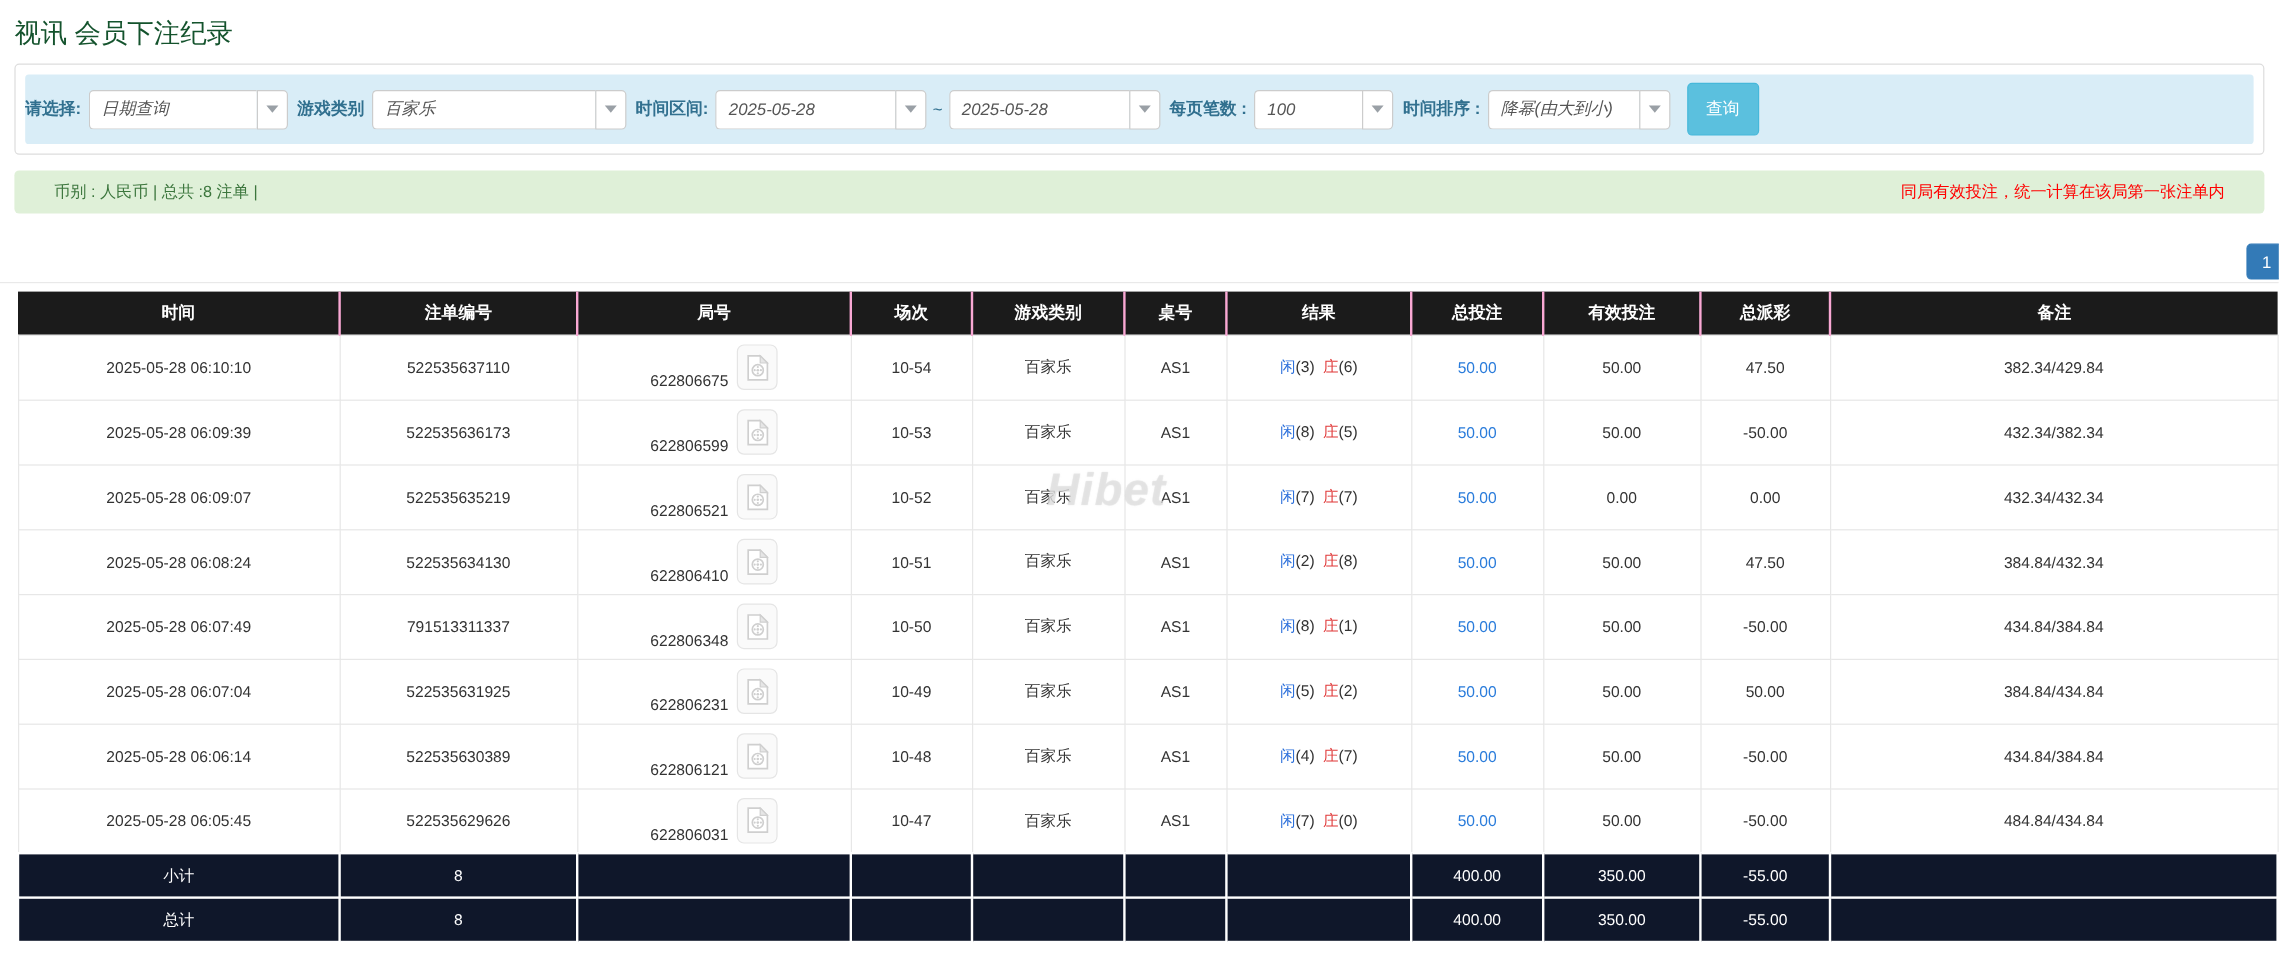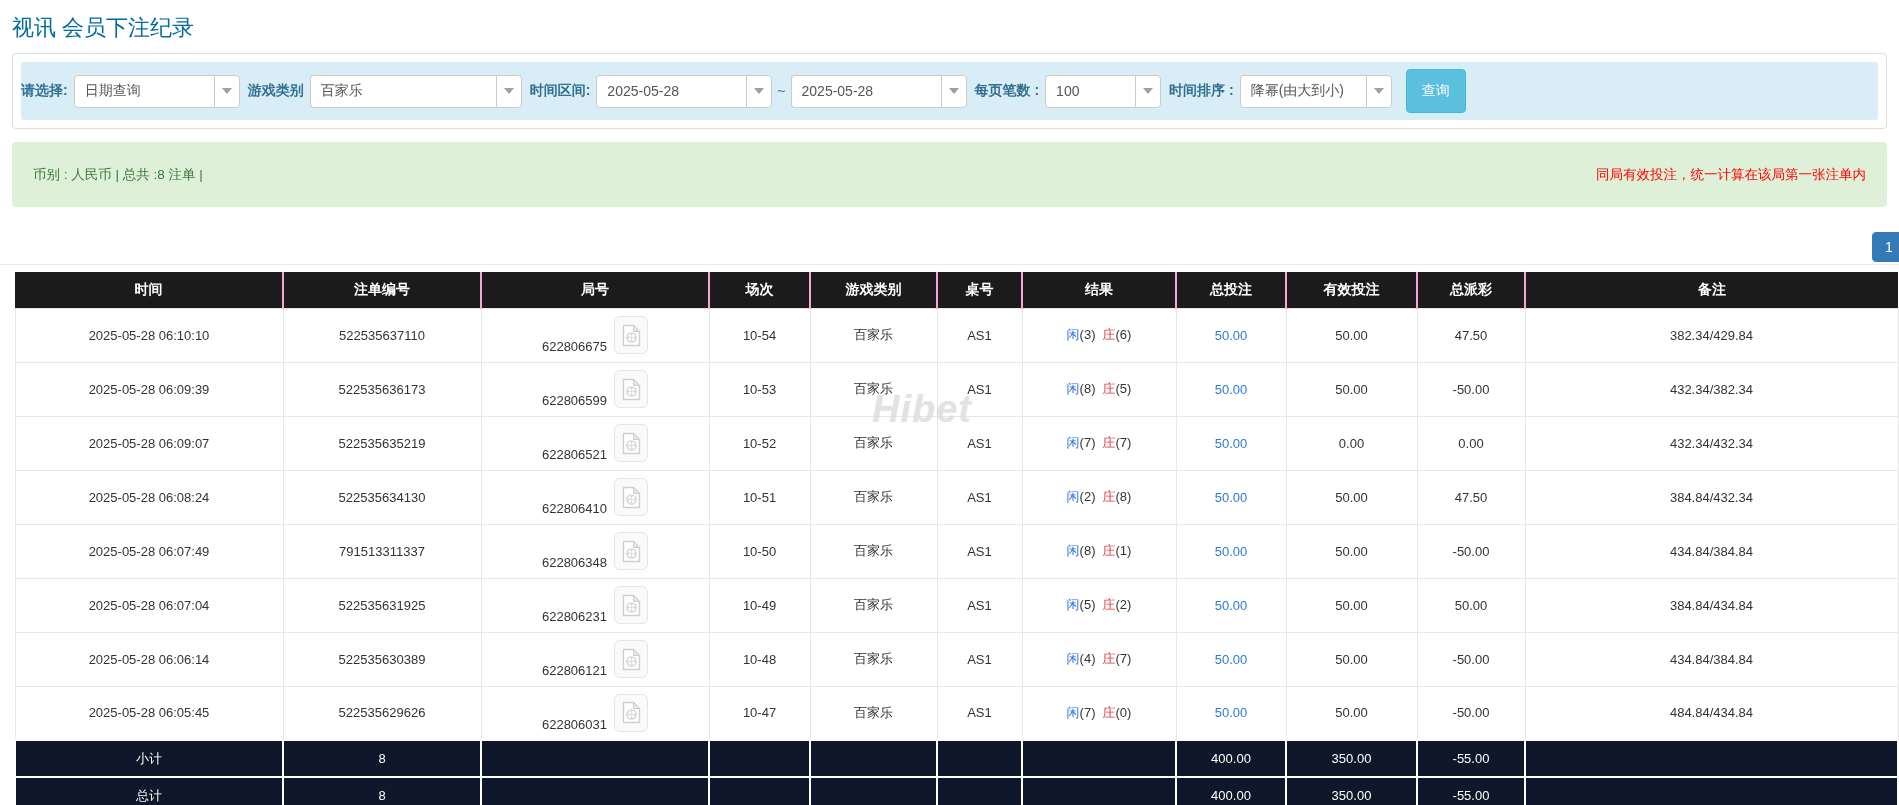--- a/index.html
+++ b/index.html
@@ -2,46 +2,46 @@
 <html><head>
 <meta charset="utf-8">
 <style>
   * { box-sizing: border-box; }
   html,body { margin:0; padding:0; }
   body {
     width:1899px; height:805px; overflow:hidden; position:relative;
     background:#fff; color:#333;
     font-family:"Liberation Sans","DejaVu Sans",sans-serif;
   }
-  .page-title { font-size:22px; font-weight:400; color:#0369a1; margin:13px 0 10px 12px; }
+  .page-title { font-size:22px; font-weight:400; color:#14532d; margin:13px 0 10px 12px; }
 
   
   .filter-panel { margin:0 12px; border:1px solid #ddd; border-radius:4px; background:#fff; padding:8px; }
   .filter-strip { background:#d9edf7; border-radius:3px; padding:7px 0; display:flex; align-items:center; }
   .flabel { color:#31708f; font-weight:bold; font-size:14px; white-space:nowrap; margin:0 6px 0 8px; }
   .combo { display:flex; align-items:stretch; height:33px; }
   .combo .txt {
     background:#fff; border:1px solid #ccc; border-right:none; border-radius:4px 0 0 4px;
-    font-size:14px; color:#555; padding:0 10px; display:flex; align-items:center; white-space:nowrap; overflow:hidden;
+    font-size:14px; color:#555; padding:0 10px; display:flex; align-items:center; white-space:nowrap; overflow:hidden;font-style:italic;
   }
   .combo .caret-btn {
     width:26px; background:#fff; border:1px solid #ccc; border-radius:0 4px 4px 0;
     display:flex; align-items:center; justify-content:center; cursor:pointer;
   }
   .caret { width:0; height:0; border-left:5px solid transparent; border-right:5px solid transparent; border-top:6px solid #9aa0a6; }
   .tilde { color:#31708f; font-size:14px; margin:0 5px; }
   .search-btn {
     margin-left:14px; height:44px; padding:0 15px; font-size:14px; color:#fff;
     background:#5bc0de; border:1px solid #46b8da; border-radius:4px; cursor:pointer;
   }
 
   
   .notice-bar {
-    margin:13px 12px 0; height:65px; background:#dff0d8; border-radius:4px;
-    display:flex; align-items:center; justify-content:space-between; padding:0 21px;
+    margin:13px 12px 0; height:36px; background:#dff0d8; border-radius:4px;
+    display:flex; align-items:center; justify-content:space-between; padding:0 33px;
   }
   .notice-left { color:#3c763d; font-size:13.5px; }
   .notice-right { font-size:13.5px; }
 
   
   .pagination-row { position:relative; height:57px; }
   .page-btn {
     position:absolute; right:-7px; top:25px; width:34px; height:30px;
     background:#337ab7; border:1px solid #337ab7; border-radius:4px;
     color:#fff; font-size:14px; cursor:pointer;

